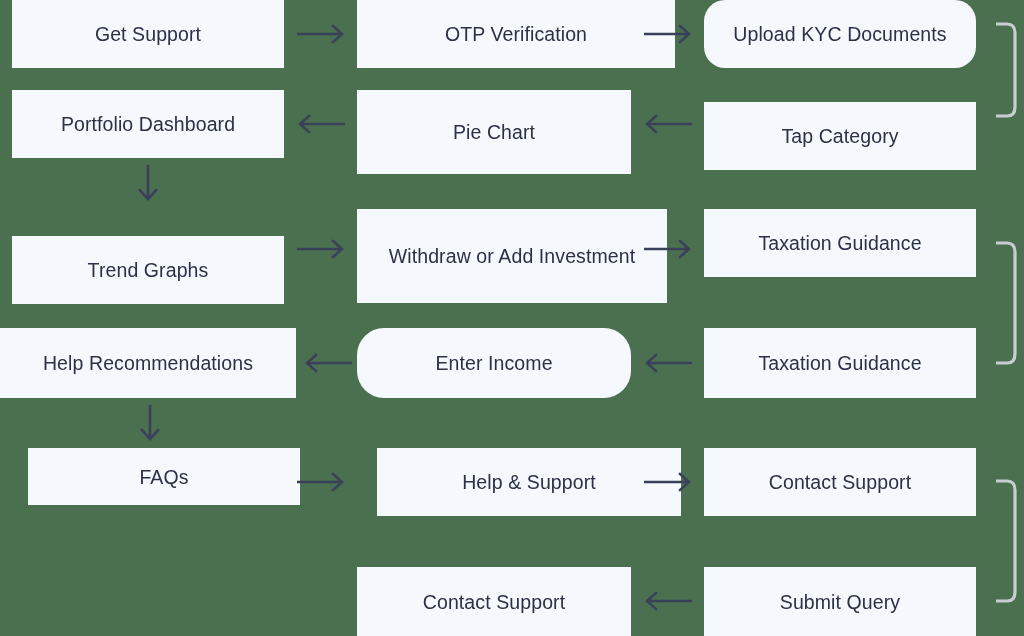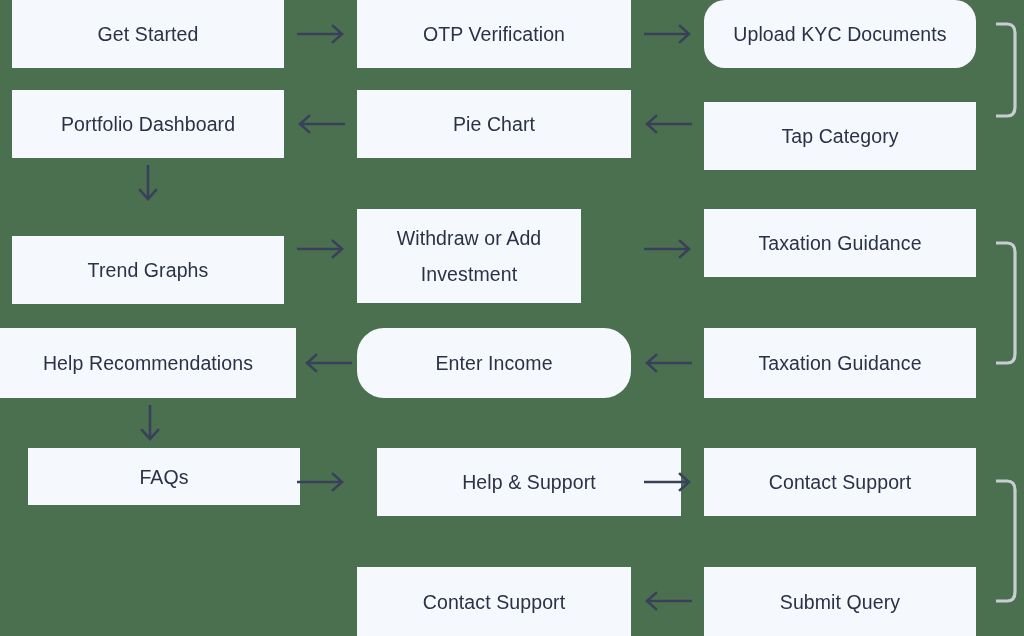--- a/index.html
+++ b/index.html
@@ -54,31 +54,31 @@
   .bracket svg {
     display: block;
   }
 </style>
 </head>
 <body>
 
 <div id="flow-canvas">
 
   <div class="node-box" style="left:12px; top:0px; width:272px; height:68px;">
-    <span class="node-label">Get Started</span>
+    <span class="node-label">Get Support</span>
   </div>
 
   <div class="arrow" style="left:296px; top:24px; width:50px; height:20px;">
     <svg width="50" height="20" viewBox="0 0 50 20">
       <line x1="1" y1="10" x2="46" y2="10" stroke="#3a405a" stroke-width="2.6"></line>
       <polyline points="37,2 46,10 37,18" fill="none" stroke="#3a405a" stroke-width="2.6" stroke-linecap="square" stroke-linejoin="miter"></polyline>
     </svg>
   </div>
 
-  <div class="node-box" style="left:357px; top:0px; width:274px; height:68px;">
+  <div class="node-box" style="left:357px; top:0px; width:318px; height:68px;">
     <span class="node-label">OTP Verification</span>
   </div>
 
   <div class="arrow" style="left:643px; top:24px; width:50px; height:20px;">
     <svg width="50" height="20" viewBox="0 0 50 20">
       <line x1="1" y1="10" x2="46" y2="10" stroke="#3a405a" stroke-width="2.6"></line>
       <polyline points="37,2 46,10 37,18" fill="none" stroke="#3a405a" stroke-width="2.6" stroke-linecap="square" stroke-linejoin="miter"></polyline>
     </svg>
   </div>
 
@@ -96,21 +96,21 @@
     <span class="node-label">Portfolio Dashboard</span>
   </div>
 
   <div class="arrow" style="left:296px; top:114px; width:50px; height:20px;">
     <svg width="50" height="20" viewBox="0 0 50 20">
       <line x1="4" y1="10" x2="49" y2="10" stroke="#3a405a" stroke-width="2.6"></line>
       <polyline points="13,2 4,10 13,18" fill="none" stroke="#3a405a" stroke-width="2.6" stroke-linecap="square" stroke-linejoin="miter"></polyline>
     </svg>
   </div>
 
-  <div class="node-box" style="left:357px; top:90px; width:274px; height:68px;">
+  <div class="node-box" style="left:357px; top:90px; width:274px; height:84px;">
     <span class="node-label">Pie Chart</span>
   </div>
 
   <div class="arrow" style="left:643px; top:114px; width:50px; height:20px;">
     <svg width="50" height="20" viewBox="0 0 50 20">
       <line x1="4" y1="10" x2="49" y2="10" stroke="#3a405a" stroke-width="2.6"></line>
       <polyline points="13,2 4,10 13,18" fill="none" stroke="#3a405a" stroke-width="2.6" stroke-linecap="square" stroke-linejoin="miter"></polyline>
     </svg>
   </div>
 
@@ -129,21 +129,21 @@
     <span class="node-label">Trend Graphs</span>
   </div>
 
   <div class="arrow" style="left:296px; top:239px; width:50px; height:20px;">
     <svg width="50" height="20" viewBox="0 0 50 20">
       <line x1="1" y1="10" x2="46" y2="10" stroke="#3a405a" stroke-width="2.6"></line>
       <polyline points="37,2 46,10 37,18" fill="none" stroke="#3a405a" stroke-width="2.6" stroke-linecap="square" stroke-linejoin="miter"></polyline>
     </svg>
   </div>
 
-  <div class="node-box" style="left:357px; top:209px; width:224px; height:94px;">
+  <div class="node-box" style="left:357px; top:209px; width:310px; height:94px;">
     <span class="node-label">Withdraw or Add Investment</span>
   </div>
 
   <div class="arrow" style="left:643px; top:239px; width:50px; height:20px;">
     <svg width="50" height="20" viewBox="0 0 50 20">
       <line x1="1" y1="10" x2="46" y2="10" stroke="#3a405a" stroke-width="2.6"></line>
       <polyline points="37,2 46,10 37,18" fill="none" stroke="#3a405a" stroke-width="2.6" stroke-linecap="square" stroke-linejoin="miter"></polyline>
     </svg>
   </div>
 

